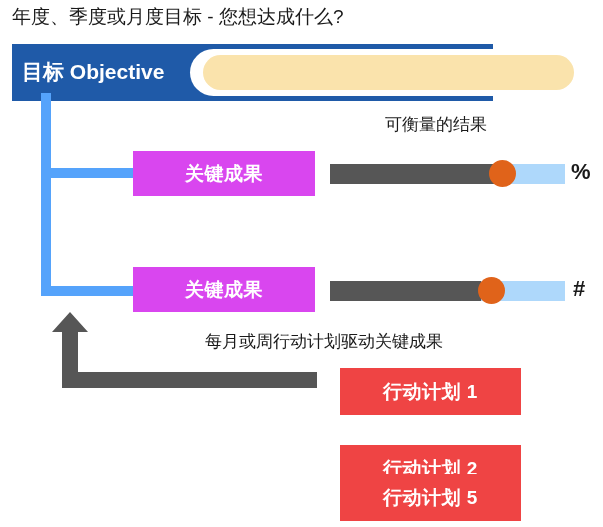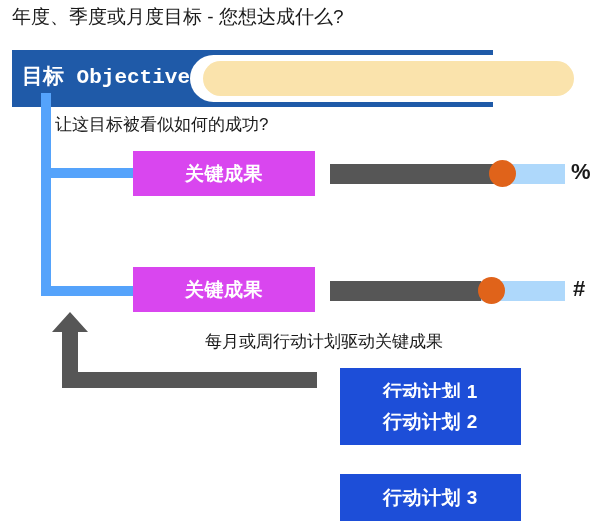--- a/index.html
+++ b/index.html
@@ -29,25 +29,24 @@
     line-height: 26px;
     color: #1a1a1a;
     white-space: nowrap;
     letter-spacing: 0px;
   }
 
   
   .objective-banner {
     position: absolute;
     left: 12px;
-    top: 50px;
+    top: 44px;
     width: 481px;
     height: 57px;
     background: #1f5aa8;
-    font-family: Liberation Mono, monospace;
   }
   .objective-label {
     position: absolute;
     left: 10px;
     top: 14px;
     font-size: 21px;
     font-weight: bold;
     color: #ffffff;
     white-space: nowrap;
     line-height: 28px;
@@ -175,27 +174,27 @@
     width: 275px;
     height: 82px;
   }
 
   
   .ap-box {
     position: absolute;
     left: 340px;
     width: 181px;
     height: 47px;
-    background: #1d4ed8;
+    background: #ef4444;
     display: flex;
     align-items: center;
     justify-content: center;
   }
   .ap-box-1 { top: 368px; }
-  .ap-box-2 { top: 398px; }
+  .ap-box-2 { top: 445px; }
   .ap-box-3 { top: 474px; }
   .ap-label {
     font-size: 19px;
     font-weight: bold;
     color: #ffffff;
     white-space: nowrap;
     letter-spacing: 0.5px;
   }
 </style>
 </head>
@@ -208,21 +207,21 @@
   <div class="objective-banner">
     <div class="objective-label">目标 Objective</div>
     <div class="objective-capsule-white"></div>
     <div class="objective-capsule-yellow"></div>
   </div>
 
   <div class="conn conn-vert-main"></div>
   <div class="conn conn-horz-kr1"></div>
   <div class="conn conn-horz-kr2"></div>
 
-  <div class="caption caption-success">让这目标被看似如何的成功?</div>
+  <div class="caption caption-measure">可衡量的结果</div>
 
   <div class="kr-box kr-box-1">
     <span class="kr-label">关键成果</span>
   </div>
 
   <div class="slider slider-1">
     <div class="slider-track-done" style="width:166px;"></div>
     <div class="slider-track-rest" style="width:69px;"></div>
     <div class="slider-knob" style="left:159px;"></div>
   </div>
@@ -247,16 +246,16 @@
 
   <div class="caption caption-actions">每月或周行动计划驱动关键成果</div>
 
   <div class="ap-box ap-box-1">
     <span class="ap-label">行动计划 1</span>
   </div>
   <div class="ap-box ap-box-2">
     <span class="ap-label">行动计划 2</span>
   </div>
   <div class="ap-box ap-box-3">
-    <span class="ap-label">行动计划 3</span>
+    <span class="ap-label">行动计划 5</span>
   </div>
 
 </div>
 
 </body></html>

